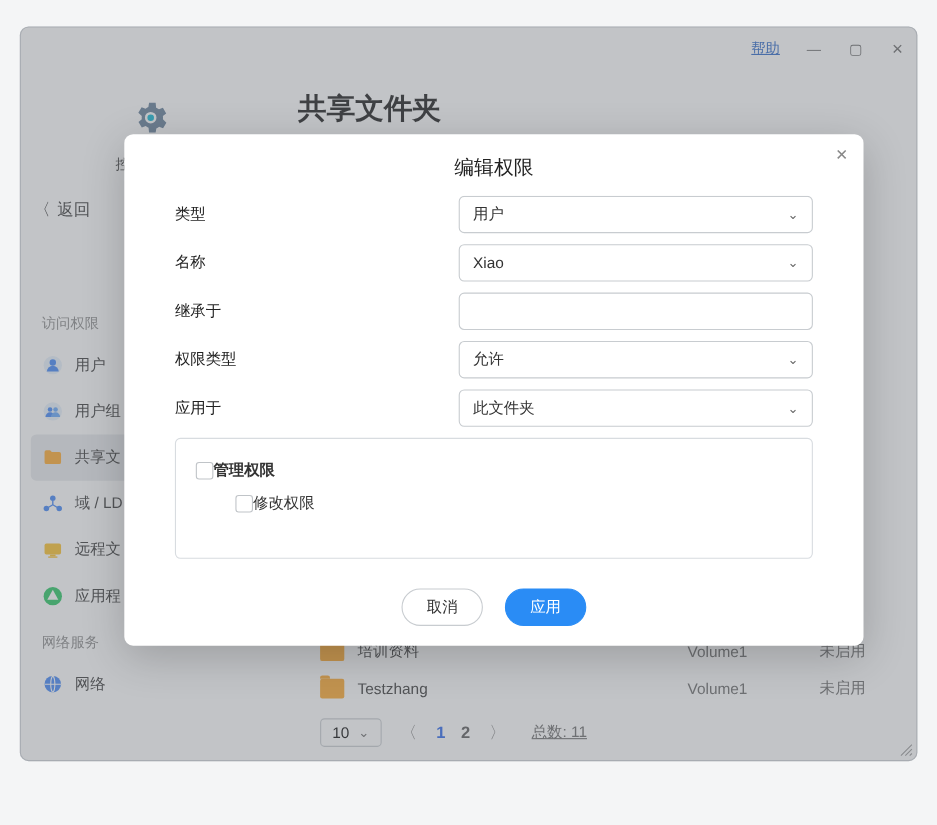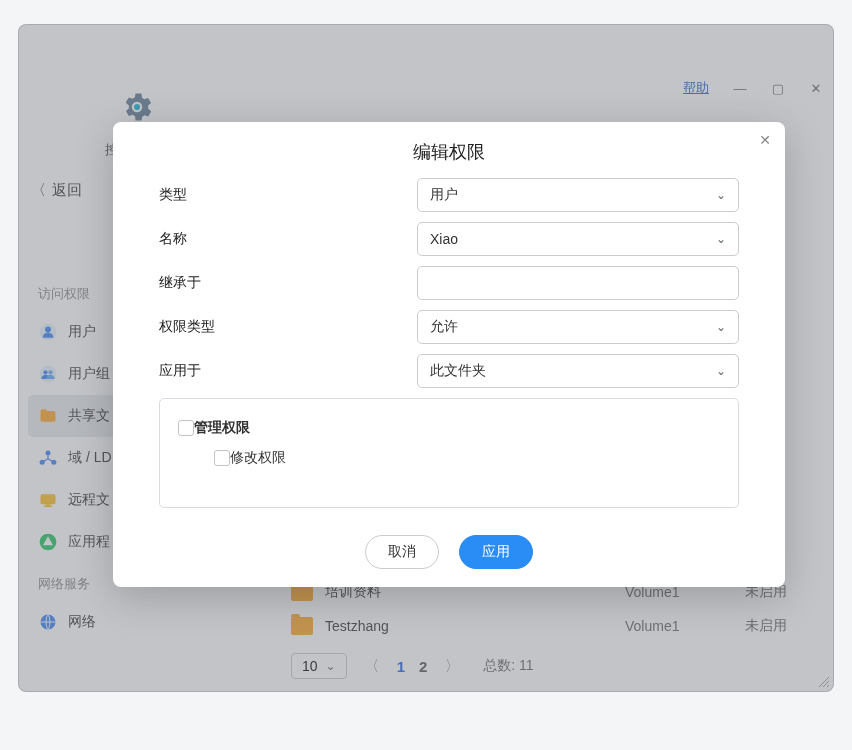--- a/index.html
+++ b/index.html
@@ -26,21 +26,20 @@
       border-radius: 8px;
       overflow: hidden;
     }
     .titlebar {
       height: 38px;
       display: flex;
       justify-content: flex-end;
       align-items: center;
       padding: 0 10px;
       gap: 24px;
-      margin-top: 44px;
     }
     .titlebar a {
       color: #2563c7;
       text-decoration: underline;
       font-size: 13px;
     }
     .win-btn {
       width: 14px;
       height: 14px;
       color: #666;
@@ -185,21 +184,21 @@
       text-align: center;
       color: #888;
       font-size: 15px;
     }
     .page-num {
       font-size: 15px;
       color: #555;
       font-weight: 600;
     }
     .page-num.current { color: #2563eb; }
-    .page-total { font-size: 14px; color: #666; margin-left: 6px; }
+    .page-total { font-size: 14px; color: #666; margin-left: 6px; text-decoration: underline; }
 
     
     .overlay {
       position: absolute;
       inset: 0;
       background: rgba(120,125,130,0.45);
       top: 24px;
       left: 18px;
       right: 18px;
       bottom: 58px;

